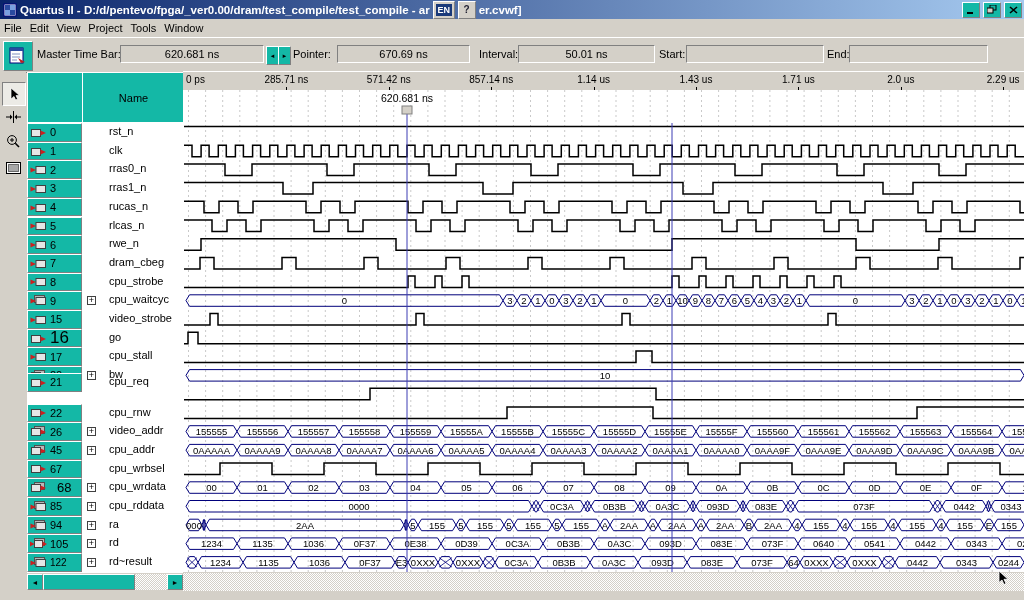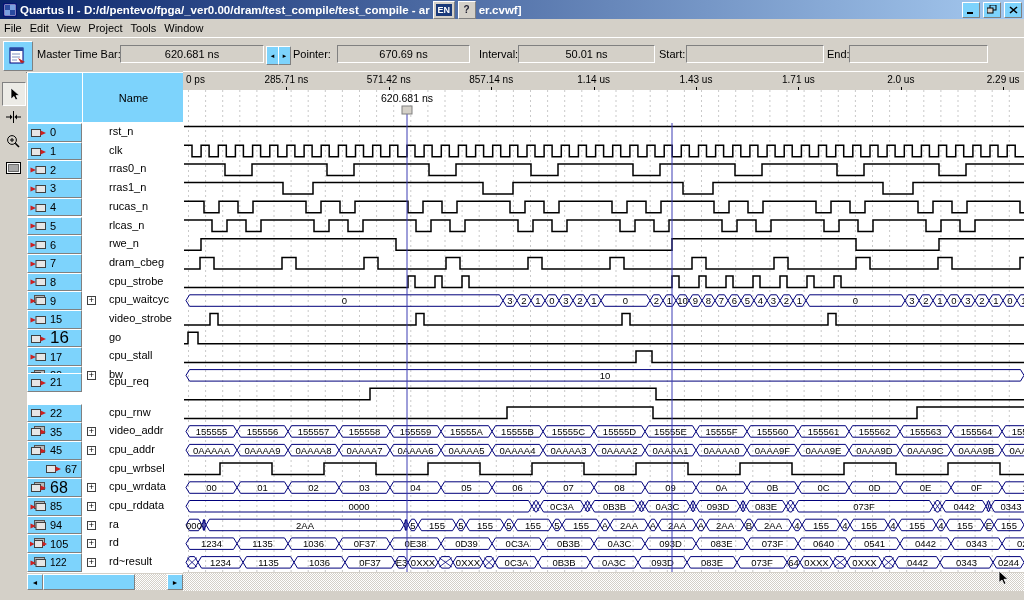--- a/index.html
+++ b/index.html
@@ -1,19 +1,19 @@
 <!DOCTYPE html>
 <html><head>
 <meta charset="utf-8">
 <style>
   html,body{margin:0;padding:0;}
   .screen{position:relative;width:1024px;height:600px;background:#d4d0c8;overflow:hidden;
           font-family:"Liberation Sans",sans-serif;font-size:11px;color:#000;}
   .abs{position:absolute;}
-  .raised{background:#7dd3fc;border:1px solid;border-color:#ffffff #808080 #808080 #ffffff;}
+  .raised{background:#14b8a6;border:1px solid;border-color:#ffffff #808080 #808080 #ffffff;}
   .sunken{background:#d4d0c8;border:1px solid;border-color:#808080 #ffffff #ffffff #808080;}
   .titlebar{left:0;top:0;width:1024px;height:19px;background:linear-gradient(90deg,#0a246a,#a6caf0);
             display:flex;align-items:center;gap:3px;padding-left:3px;box-sizing:border-box;}
   .titletext{color:#fff;font-weight:bold;font-size:11.5px;white-space:nowrap;}
   .langpanel{height:16px;background:#d4d0c8;border:1px solid;border-color:#fff #808080 #808080 #fff;
              display:flex;align-items:center;padding:0 2px;gap:2px;}
   .enbadge{width:16px;height:12px;background:#1a3a7a;color:#fff;font-size:9px;font-weight:bold;
            display:flex;align-items:center;justify-content:center;}
   .helpbtn{width:16px;height:16px;background:#d4d0c8;border:1px solid;border-color:#fff #808080 #808080 #fff;
            display:flex;align-items:center;justify-content:center;font-size:10px;font-weight:bold;color:#223;}
@@ -346,61 +346,61 @@
       </div>
       <div class="abs" style="left: 0px; top: 299.2px; width: 156px; height: 18.7px;">
         <div class="numbtn raised" style="height: 18.7px;">
           <span style="margin-left: 2px; display: inline-flex;">
             <svg width="17" height="11">
               <rect x="4.5" y="0.5" width="10" height="7" fill="#b8b8b8" stroke="#505050"></rect>
               <rect x="1.5" y="2.5" width="9" height="7" fill="#e6e6e6" stroke="#404040"></rect>
               <path d="M10.5,3.5 L16,6 L10.5,8.5 Z" fill="#cc2020"></path>
             </svg>
           </span>
-          <span style="margin-left: 3px; font-size: 11px;">35</span>
+          <span style="margin-left: 3px; font-size: 11px;">26</span>
         </div>
         <div class="plusbox">+</div>
         <span class="signame">video_addr</span>
       </div>
       <div class="abs" style="left: 0px; top: 317.9px; width: 156px; height: 18.7px;">
         <div class="numbtn raised" style="height: 18.7px;">
           <span style="margin-left: 2px; display: inline-flex;">
             <svg width="17" height="11">
               <rect x="4.5" y="0.5" width="10" height="7" fill="#b8b8b8" stroke="#505050"></rect>
               <rect x="1.5" y="2.5" width="9" height="7" fill="#e6e6e6" stroke="#404040"></rect>
               <path d="M10.5,3.5 L16,6 L10.5,8.5 Z" fill="#cc2020"></path>
             </svg>
           </span>
           <span style="margin-left: 3px; font-size: 11px;">45</span>
         </div>
         <div class="plusbox">+</div>
         <span class="signame">cpu_addr</span>
       </div>
       <div class="abs" style="left: 0px; top: 336.6px; width: 156px; height: 18.7px;">
-        <div class="numbtn raised" style="height: 18.7px; padding-left: 15px;">
+        <div class="numbtn raised" style="height: 18.7px;">
           <span style="margin-left: 2px; display: inline-flex;">
             <svg width="17" height="11">
               <rect x="1.5" y="2.5" width="9" height="7" fill="#e6e6e6" stroke="#404040"></rect>
               <path d="M10.5,3.5 L16,6 L10.5,8.5 Z" fill="#cc2020"></path>
             </svg>
           </span>
           <span style="margin-left: 3px; font-size: 11px;">67</span>
         </div>
         <span class="signame">cpu_wrbsel</span>
       </div>
       <div class="abs" style="left: 0px; top: 355.3px; width: 156px; height: 18.7px;">
         <div class="numbtn raised" style="height: 18.7px;">
           <span style="margin-left: 2px; display: inline-flex;">
             <svg width="17" height="11">
               <rect x="4.5" y="0.5" width="10" height="7" fill="#b8b8b8" stroke="#505050"></rect>
               <rect x="1.5" y="2.5" width="9" height="7" fill="#e6e6e6" stroke="#404040"></rect>
               <path d="M10.5,3.5 L16,6 L10.5,8.5 Z" fill="#cc2020"></path>
             </svg>
           </span>
-          <span style="margin-left: 3px; font-size: 16px;">68</span>
+          <span style="margin-left: 10px; font-size: 13px;">68</span>
         </div>
         <div class="plusbox">+</div>
         <span class="signame">cpu_wrdata</span>
       </div>
       <div class="abs" style="left: 0px; top: 374px; width: 156px; height: 18.7px;">
         <div class="numbtn raised" style="height: 18.7px;">
           <span style="margin-left: 2px; display: inline-flex;">
             <svg width="17" height="11">
               <rect x="4.5" y="0.5" width="10" height="7" fill="#b8b8b8" stroke="#505050"></rect>
               <path d="M0.5,3.5 L6,6 L0.5,8.5 Z" fill="#cc2020"></path>

